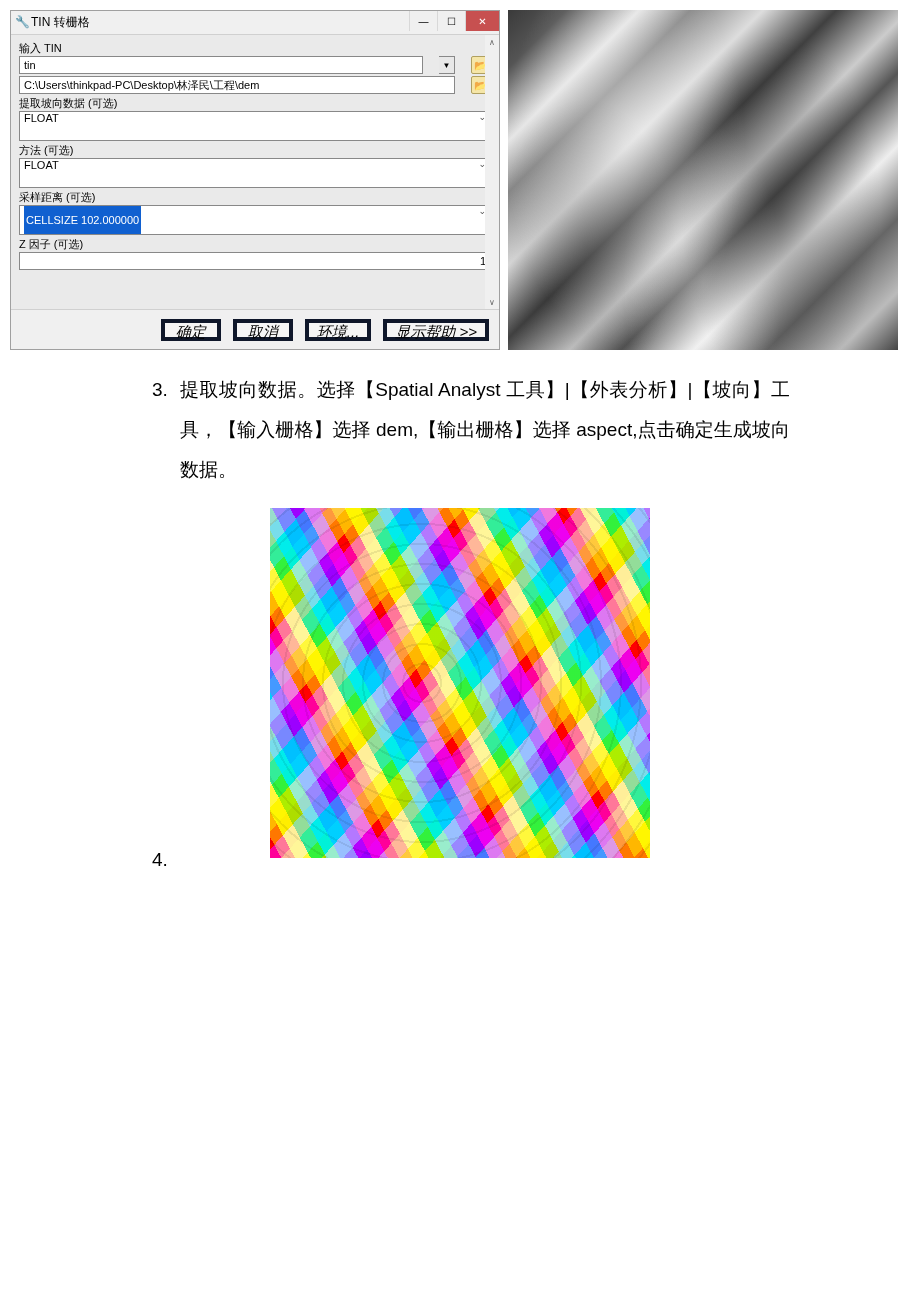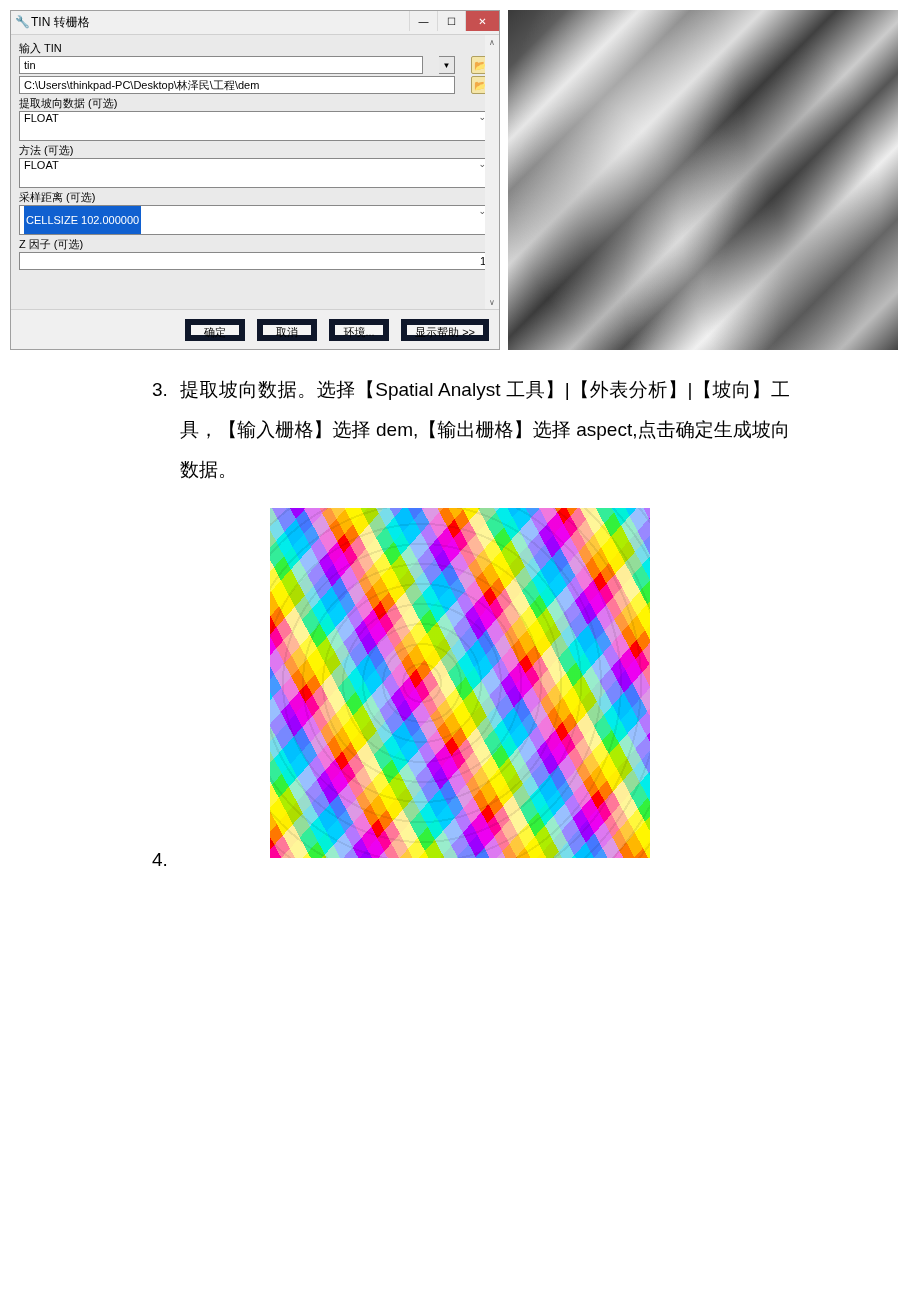--- a/index.html
+++ b/index.html
@@ -41,21 +41,21 @@
     .highlighted { background: #1060d0; color: #fff; padding: 8px 2px; }
     .right-align { text-align: right; }
     
     .dialog-footer {
       position: absolute; bottom: 0; left: 0; right: 0;
       height: 40px; background: #f0f0f0;
       display: flex; align-items: center; justify-content: flex-end;
       gap: 12px; padding: 0 10px;
       border-top: 1px solid #d0d0d0;
     }
-    .dlg-btn { min-width: 60px; height: 22px; background: #f5f5f5; border: 6px solid #0f172a; font-size: 11px; padding: 0 8px; cursor: pointer; }
+    .dlg-btn { min-width: 60px; height: 22px; background: #f5f5f5; border: 4px solid #0f172a; font-size: 15px; padding: 0 8px; cursor: pointer; font-style: italic; }
     
     .dem-image {
       width: 390px; height: 340px;
       background: linear-gradient(135deg, #3a3a3a 0%, #555 8%, #e5e5e5 18%, #888 25%, #ddd 35%, #404040 45%, #ccc 55%, #555 62%, #eee 72%, #666 82%, #bbb 92%, #444 100%);
       position: relative;
       overflow: hidden;
     }
     .dem-image::before {
       content: ""; position: absolute; inset: 0;
       background: radial-gradient(ellipse 120px 200px at 30% 40%, rgba(255,255,255,0.4), transparent),

